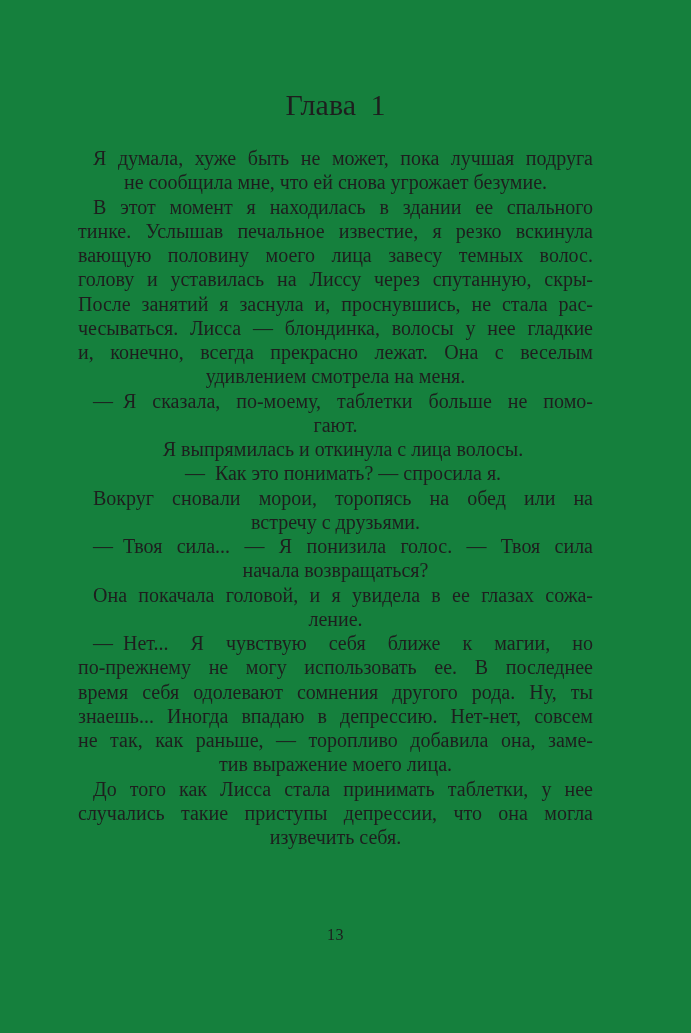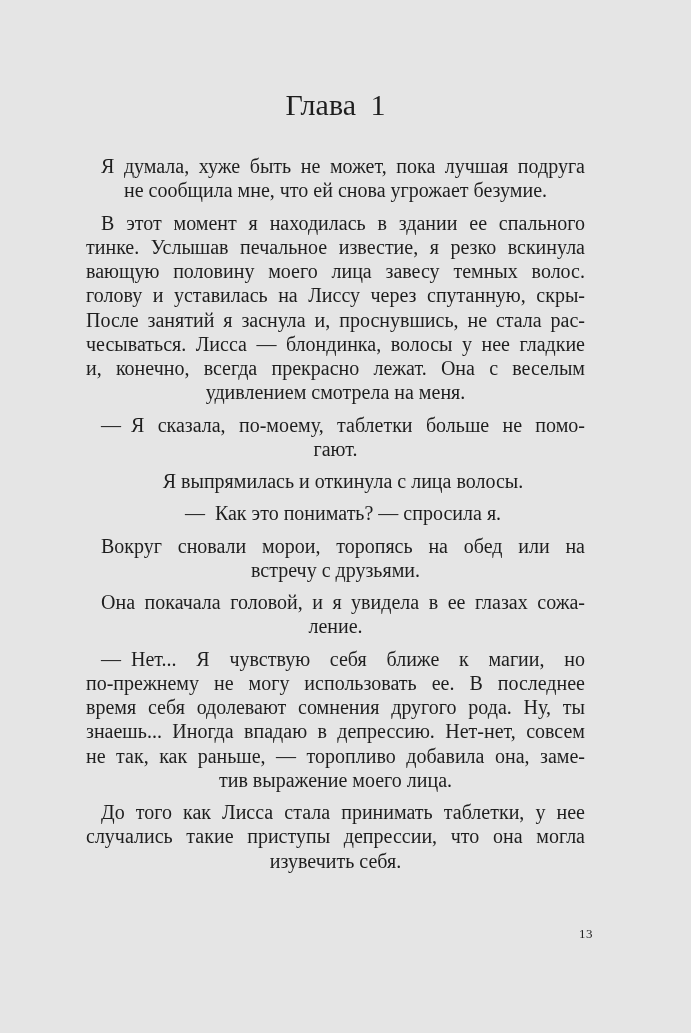--- a/index.html
+++ b/index.html
@@ -1,20 +1,20 @@
 <!DOCTYPE html>
 <html lang="ru"><head>
 <meta charset="utf-8">
 <style>
   html, body { margin: 0; padding: 0; background: #ffffff; }
   .page {
     position: relative;
     width: 691px;
     height: 1033px;
-    background: #e5e5e5;
+    background: #15803d;
     color: #1e1e1e;
     font-family: "Liberation Serif", "DejaVu Serif", serif;
     overflow: hidden;
   }
   .chapter-title {
     position: absolute;
     top: 88px;
     left: 78px;
     width: 515px;
     text-align: center;
@@ -24,36 +24,36 @@
     white-space: pre;
   }
   .text-body {
     position: absolute;
     top: 146px;
     left: 78px;
     width: 515px;
     font-size: 20px;
     line-height: 24.25px;
   }
-  .para { margin: 8px; padding: 0; }
+  .para { margin: 0; padding: 0; }
   .line {
     text-align: justify;
     text-align-last: justify;
     height: 24.25px;
     overflow: hidden;
   }
   .line.first { text-indent: 15px; }
   .line.last  { text-align: center; text-align-last: auto; }
   .page-number {
     position: absolute;
     top: 926px;
     left: 78px;
     width: 515px;
-    text-align: right;
-    font-size: 13px;
+    text-align: center;
+    font-size: 16px;
     letter-spacing: 0.5px;
   }
 </style>
 </head>
 <body>
 
 <div class="page">
   <div class="chapter-title">Глава 1</div>
 
   <div class="text-body">
@@ -79,20 +79,24 @@
         <div class="line first last">Я выпрямилась и откинула с лица волосы.</div>
       </div>
       <div class="para">
         <div class="line first last">— Как это понимать? — спросила я.</div>
       </div>
       <div class="para">
         <div class="line first">Вокруг сновали морои, торопясь на обед или на</div>
         <div class="line last">встречу с друзьями.</div>
       </div>
       <div class="para">
+        <div class="line first">— Твоя сила... — Я понизила голос. — Твоя сила</div>
+        <div class="line last">начала возвращаться?</div>
+      </div>
+      <div class="para">
         <div class="line first">Она покачала головой, и я увидела в ее глазах сожа-</div>
         <div class="line last">ление.</div>
       </div>
       <div class="para">
         <div class="line first">— Нет... Я чувствую себя ближе к магии, но</div>
         <div class="line">по-прежнему не могу использовать ее. В последнее</div>
         <div class="line">время себя одолевают сомнения другого рода. Ну, ты</div>
         <div class="line">знаешь... Иногда впадаю в депрессию. Нет-нет, совсем</div>
         <div class="line">не так, как раньше, — торопливо добавила она, заме-</div>
         <div class="line last">тив выражение моего лица.</div>

